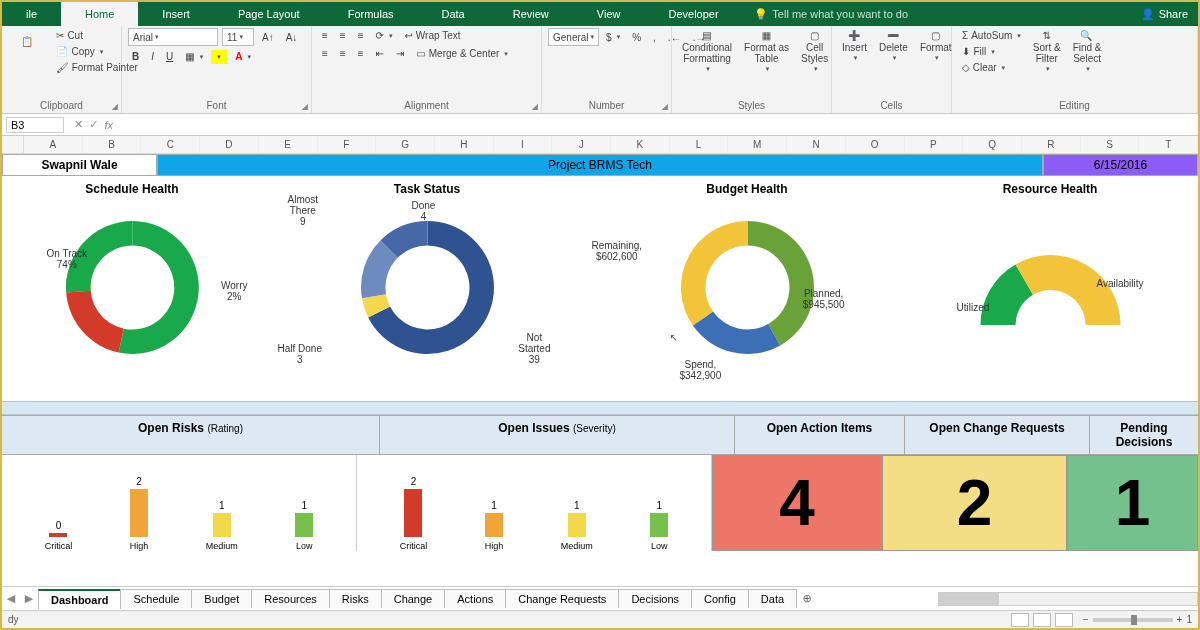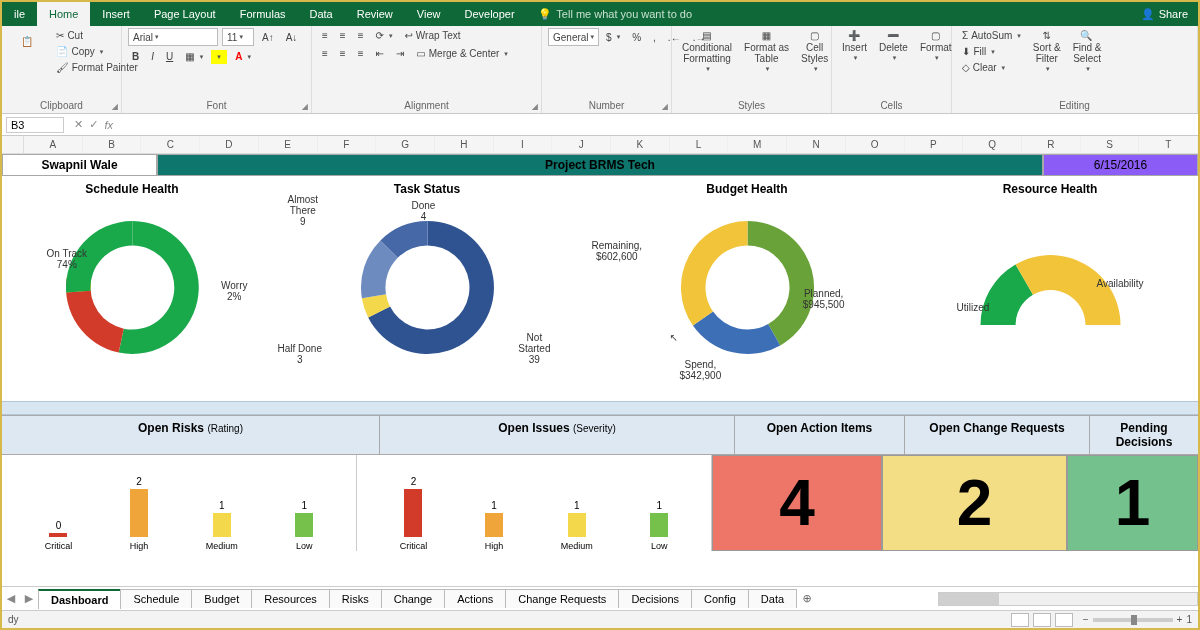--- a/index.html
+++ b/index.html
@@ -1,20 +1,20 @@
 <!DOCTYPE html>
 <html><head>
 <meta charset="utf-8">
 <style>
 * { margin: 0; padding: 0; box-sizing: border-box; font-family: Arial, sans-serif; }
 body { width: 1200px; height: 630px; background: #fff; overflow: hidden; border: 2px solid #d6b94a; position: relative; }
 
 
 .ribbon-tabs { height: 24px; background: #0e6837; display: flex; align-items: stretch; font-size: 11px; color: #fff; }
-.ribbon-tab { padding: 0 12px; display: flex; align-items: center; cursor: pointer; text-align: center; }
+.ribbon-tab { padding: 0 24px; display: flex; align-items: center; cursor: pointer; text-align: center; }
 .ribbon-tab.active { background: #f3f3f3; color: #0e6837; }
 .ribbon-tell { display: flex; align-items: center; gap: 4px; padding: 0 12px; color: #c8e0d0; }
 .ribbon-share { margin-left: auto; padding: 0 10px; display: flex; align-items: center; gap: 4px; }
 
 .ribbon-body { height: 88px; background: #f3f3f3; border-bottom: 1px solid #c9c9c9; display: flex; font-size: 10px; color: #444; }
 .ribbon-group { border-right: 1px solid #ddd; padding: 2px 6px 0; display: flex; flex-direction: column; justify-content: space-between; position: relative; }
 .ribbon-group-label { text-align: center; font-size: 10px; color: #666; padding: 2px 0; }
 .ribbon-group-corner { position: absolute; bottom: 2px; right: 3px; font-size: 8px; color: #888; }
 .rb-row { display: flex; align-items: center; gap: 4px; }
 .rb-btn { display: flex; align-items: center; gap: 3px; padding: 2px 4px; cursor: pointer; white-space: nowrap; }
@@ -28,21 +28,21 @@
 .fx-area { display: flex; align-items: center; gap: 6px; padding: 0 6px; color: #888; flex: 1; }
 .col-headers { height: 18px; background: #f5f5f5; border-bottom: 1px solid #ddd; display: flex; font-size: 10px; color: #555; }
 .col-headers .sel { width: 22px; border-right: 1px solid #ddd; }
 .col-headers .c { flex: 1; text-align: center; border-right: 1px solid #eee; line-height: 18px; }
 
 
 .dash { position: relative; }
 .header-row { display: flex; font-size: 12px; }
 .hr-cell { border: 1px solid #a8a8a8; padding: 3px 16px; text-align: center; }
 .hr-left { width: 155px; background: #fff; font-weight: bold; }
-.hr-mid { flex: 1; background: #0f766e; font-weight: bold; }
+.hr-mid { flex: 1; background: #0ea5e9; font-weight: normal; }
 .hr-right { width: 155px; background: #8b5cf6; }
 
 .charts-row { display: flex; height: 225px; background: #fff; }
 .chart-panel { display: flex; flex-direction: column; align-items: center; position: relative; }
 .chart-title { font-size: 12px; font-weight: bold; margin: 6px 0 4px; }
 .donut-wrap { position: relative; width: 175px; height: 175px; }
 .donut-wrap svg { width: 100%; height: 100%; }
 .lbl { position: absolute; font-size: 10px; color: #333; text-align: center; line-height: 1.1; }
 
 .divider { height: 14px; background: #d8e6f2; border-top: 1px solid #b3c7da; border-bottom: 1px solid #b3c7da; }

